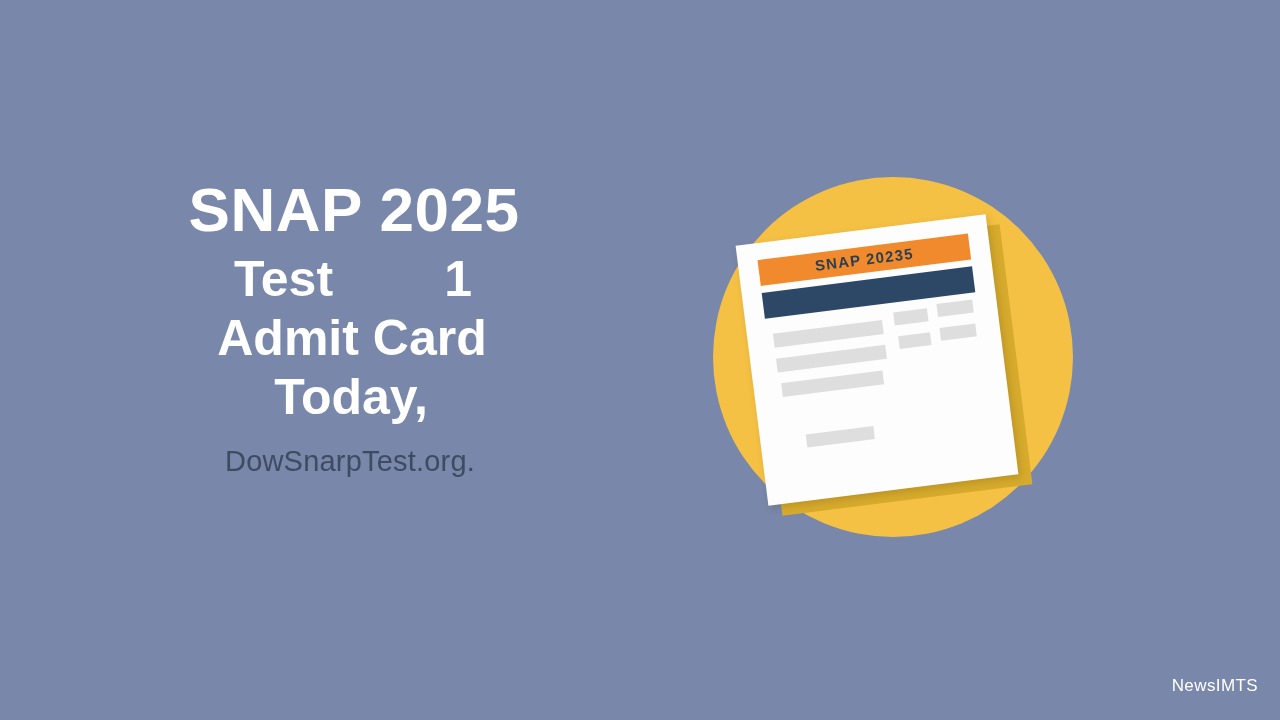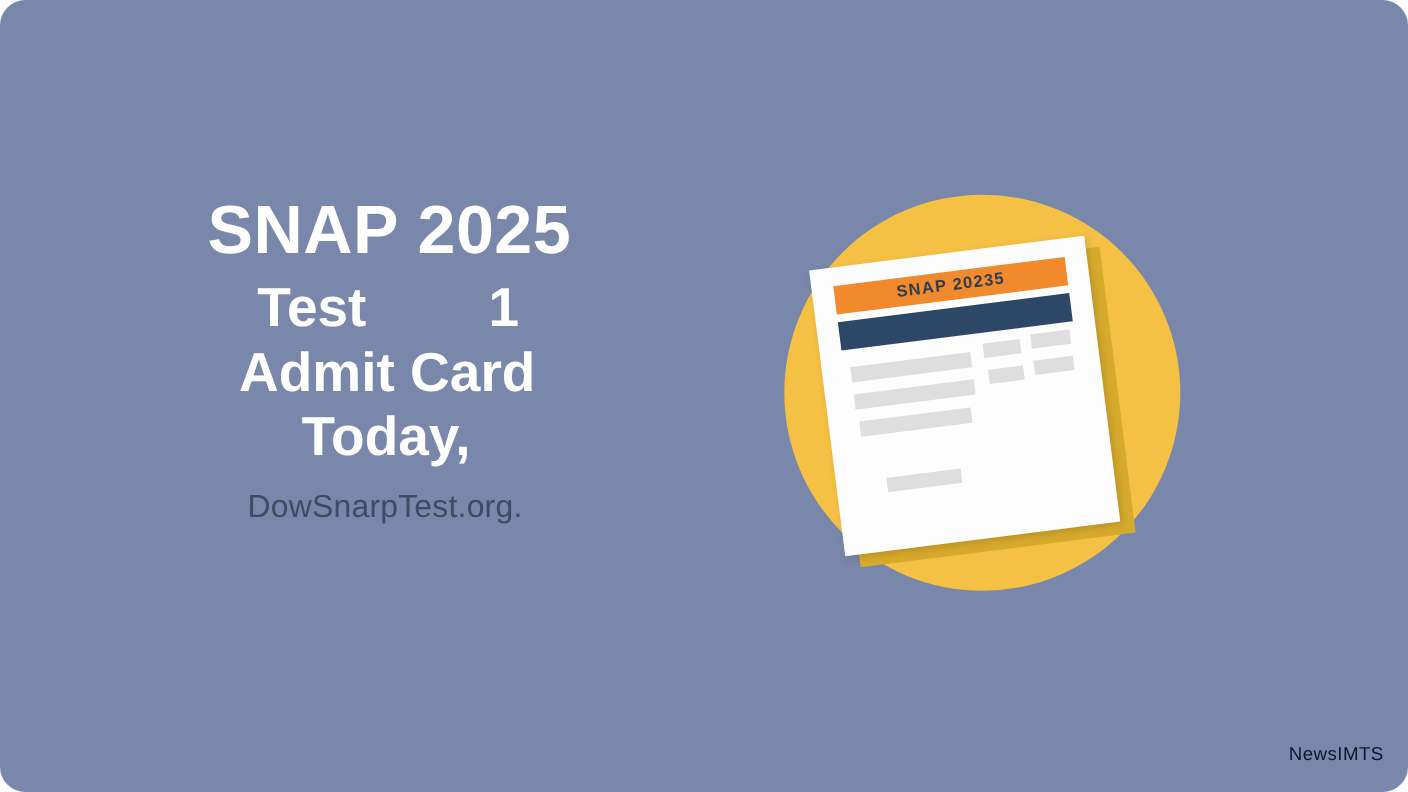--- a/index.html
+++ b/index.html
@@ -5,21 +5,20 @@
   * { margin:0; padding:0; box-sizing:border-box; }
   html, body {
     width:1280px; height:720px;
     overflow:hidden;
     font-family:"Liberation Sans", sans-serif;
   }
   #stage {
     position:relative;
     width:1280px; height:720px;
     background:#7887aa;
-    border-radius:23px;
   }
 
   
   #text-block {
     position:absolute;
     left:0; top:178px;
     width:712px;
     text-align:center;
   }
   #headline {
@@ -153,15 +152,15 @@
             <div class="gline" style="left: 26px; top: 117px; width: 110px; height: 14px; background: rgb(222, 222, 222);"></div>
             <div class="gline" style="left: 150px; top: 110px; width: 32px; height: 13px; background: rgb(222, 222, 222);"></div>
             <div class="gline" style="left: 192px; top: 107px; width: 36px; height: 13px; background: rgb(222, 222, 222);"></div>
             <div class="gline" style="left: 28px; top: 142px; width: 102px; height: 14px; background: rgb(222, 222, 222);"></div>
             <div class="gline" style="left: 46px; top: 196px; width: 68px; height: 13px; background: rgb(222, 222, 222);"></div>
           </div>
       </div>
     </div>
   </div>
 
-  <div id="watermark" style="color: #0f172a;">NewsIMTS</div>
+  <div id="watermark" style="color: #ffffff;">NewsIMTS</div>
 
 </div>
 
 </body></html>

